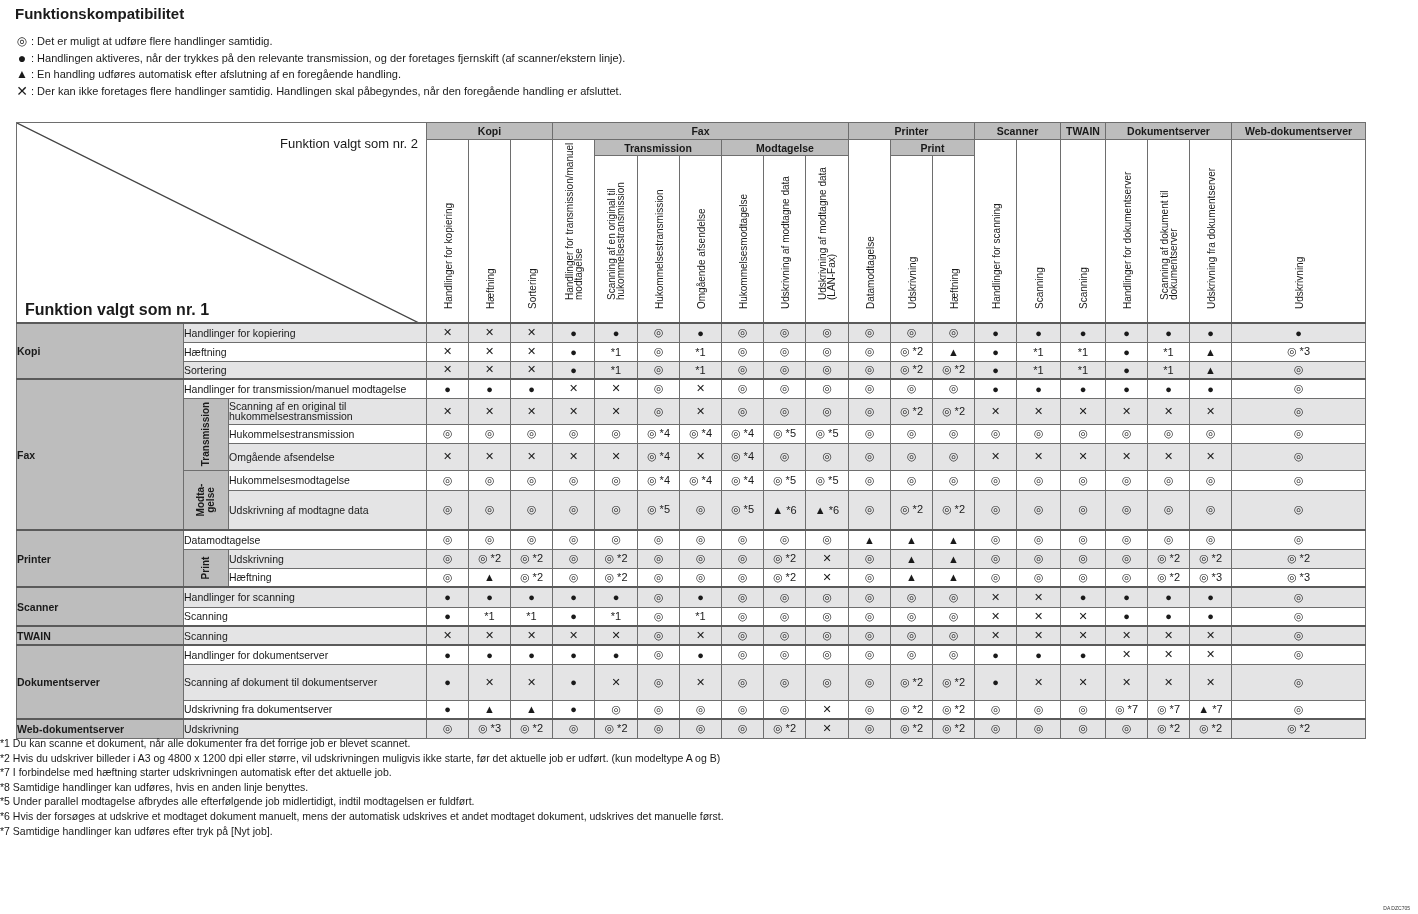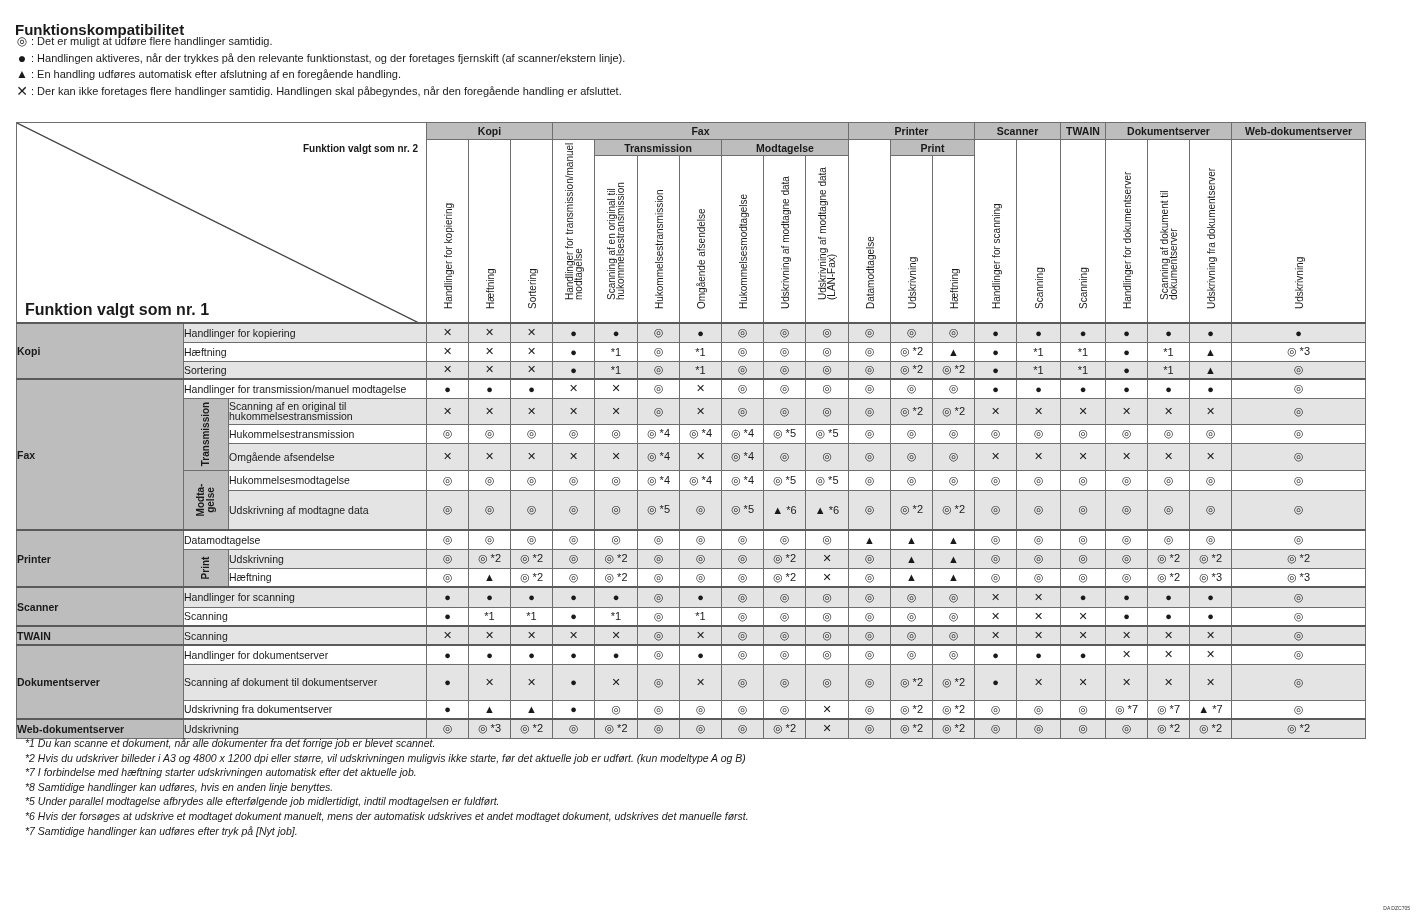--- a/index.html
+++ b/index.html
@@ -1,20 +1,20 @@
 <!DOCTYPE html>
 <html><head>
 <meta charset="utf-8">
 <style>
   html, body { margin: 0; padding: 0; background: #ffffff; }
   body {
     width: 1418px; height: 914px; position: relative; overflow: hidden;
     font-family: "Liberation Sans", sans-serif; color: #1a1a1a;
   }
-  .title { position: absolute; left: 15px; top: 5px; font-size: 15px; font-weight: bold; margin-top: 16px; }
+  .title { position: absolute; left: 15px; top: 5px; font-size: 15px; font-weight: bold; }
   .intro { position: absolute; left: 15px; top: 33px; font-size: 11px; line-height: 16.5px; }
   .intro .leg { display: flex; align-items: center; }
   .intro .sym { display: inline-block; width: 14px; text-align: center; margin-right: 2px; font-size: 12px; }
   .intro .sym.big { font-size: 14px; }
 
   table.grid {
     position: absolute; left: 16px; top: 122px;
     border-collapse: collapse; table-layout: fixed;
     font-size: 10px;
   }
@@ -24,56 +24,56 @@
   th.grp { background: #bdbdbd; font-weight: bold; font-size: 10.5px; height: 16px; text-align: center; border-width: 2px; border-color:#5a5a5a;}
   th.sub { background: #bdbdbd; font-weight: bold; font-size: 10.5px; height: 15px; text-align: center; }
   th.vert { background: #fff; height: 166px; vertical-align: bottom; font-weight: normal; position: relative; }
   th.vert .vt {
     position: absolute; bottom: 4px; left: 50%;
     transform-origin: 0 0; transform: rotate(-90deg) translateY(-50%);
     white-space: nowrap; font-size: 10px; line-height: 9px; text-align: left;
   }
   th.corner { background: #fff; position: relative; border-width: 2px; border-color:#5a5a5a;}
   th.corner svg { position: absolute; left: 0; top: 0; }
-  th.corner .c2 { position: absolute; right: 8px; top: 20px; font-weight: bold; font-size: 10px; }
+  th.corner .c2 { position: absolute; right: 8px; top: 13px; font-weight: normal; font-size: 13px; }
   th.corner .c1 { position: absolute; left: 8px; bottom: 3px; font-weight: bold; font-size: 16px; }
 
   td.cat { background: #bdbdbd; font-weight: bold; font-size: 10.5px; padding-left: 8px; border-width: 2px; border-color:#5a5a5a; }
   td.subcat { background: #bdbdbd; font-weight: bold; font-size: 10px; position: relative; }
   td.subcat .vt {
     position: absolute; left: 50%; top: 50%;
     transform: translate(-50%, -50%) rotate(-90deg);
     white-space: nowrap; line-height: 10px; text-align: center;
   }
   td.lbl { padding-left: 8px; font-size: 10.5px; white-space: nowrap; line-height: 10px; }
   td.v { text-align: center; font-size: 11px; white-space: nowrap; }
   tr.g td.lbl, tr.g td.v { background: #e4e4e5; }
   tr.w td.lbl, tr.w td.v { background: #ffffff; }
   tr.sep td { border-top: 2px solid #5a5a5a; }
   .sym-x { font-size: 13px; }
   .sym-dot { font-size: 13px; }
   .sym-tri { font-size: 10px; }
   .sym-dc { font-size: 11px; }
 
-  .notes { position: absolute; left: 25px; top: 736px; font-size: 10.5px; line-height: 14.6px; font-style: italic; }
+  .notes { position: absolute; left: 0; top: 736px; font-size: 10.5px; line-height: 14.6px; }
   .code { position: absolute; right: 8px; bottom: 3px; font-size: 5px; color: #333; }
 </style>
 </head>
 <body>
 
 <div class="title">Funktionskompatibilitet</div>
 
 <div class="intro">
   <div class="leg">
     <span class="sym">◎</span>
     <span>: Det er muligt at udføre flere handlinger samtidig.</span>
   </div>
   <div class="leg">
     <span class="sym big">●</span>
-    <span>: Handlingen aktiveres, når der trykkes på den relevante funktionstast, og der foretages fjernskift (af scanner/ekstern linje).</span>
+    <span>: Handlingen aktiveres, når der trykkes på den relevante transmission, og der foretages fjernskift (af scanner/ekstern linje).</span>
   </div>
   <div class="leg">
     <span class="sym">▲</span>
     <span>: En handling udføres automatisk efter afslutning af en foregående handling.</span>
   </div>
   <div class="leg">
     <span class="sym big">✕</span>
     <span>: Der kan ikke foretages flere handlinger samtidig. Handlingen skal påbegyndes, når den foregående handling er afsluttet.</span>
   </div>
 </div>

